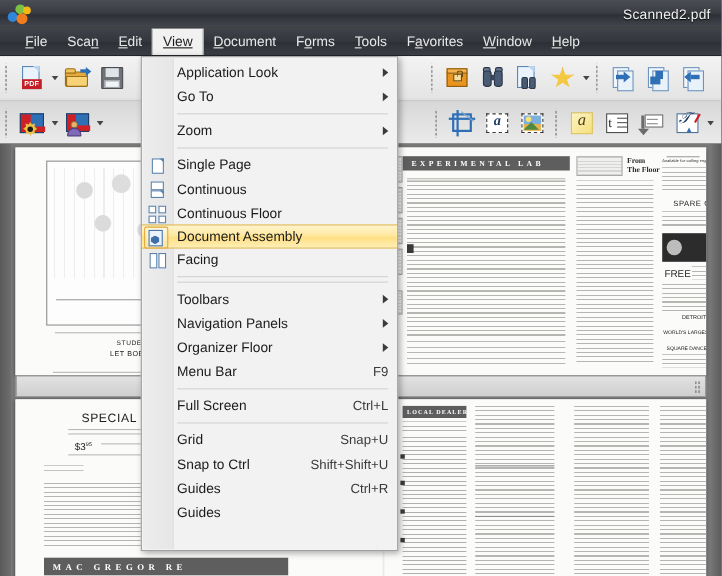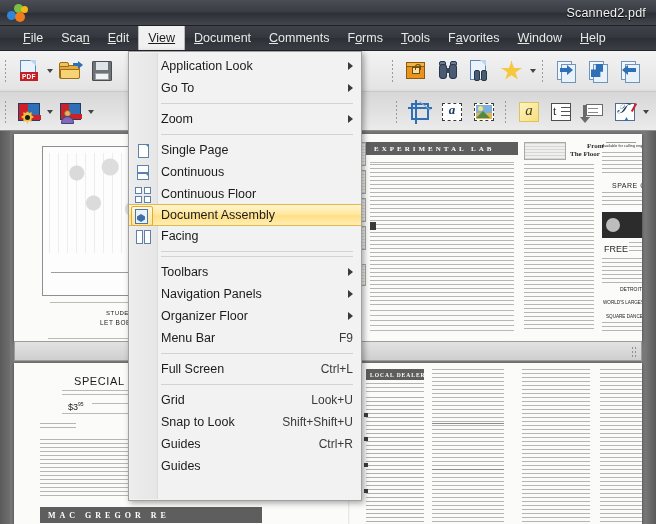--- a/index.html
+++ b/index.html
@@ -309,23 +309,20 @@
     <div class="menu-item">
         <span><u>E</u>dit</span>
       </div>
     <div class="menu-item open">
         <span style="text-decoration:underline;text-decoration-skip-ink:none;">View</span>
       </div>
     <div class="menu-item">
         <span><u>D</u>ocument</span>
       </div>
     <div class="menu-item">
-        <span><u>C</u>omments</span>
-      </div>
-    <div class="menu-item">
         <span>F<u>o</u>rms</span>
       </div>
     <div class="menu-item">
         <span><u>T</u>ools</span>
       </div>
     <div class="menu-item">
         <span>F<u>a</u>vorites</span>
       </div>
     <div class="menu-item">
         <span><u>W</u>indow</span>
@@ -554,21 +551,21 @@
         <div style="position:absolute;left:356px;top:176px;width:144px;height:24px;
              background:repeating-linear-gradient(180deg,#b8b8b5 0 1px,transparent 1px 5px);"></div>
 
         <div class="blockimg" style="left:338px;top:8px;width:14px;height:24px;"></div>
         <div class="blockimg" style="left:338px;top:36px;width:14px;height:24px;"></div>
         <div class="blockimg" style="left:338px;top:64px;width:14px;height:24px;"></div>
         <div class="blockimg" style="left:338px;top:92px;width:14px;height:24px;"></div>
         <div class="blockimg" style="left:338px;top:130px;width:14px;height:22px;"></div>
 
         <div class="blockimg" style="left:510px;top:8px;width:42px;height:18px;"></div>
-        <div class="serifhdr" style="left:556px;top:8px;font-size:7px;letter-spacing:0;margin-left:17px;">From</div>
+        <div class="serifhdr" style="left:556px;top:8px;font-size:7px;letter-spacing:0;">From</div>
         <div class="serifhdr" style="left:556px;top:16px;font-size:7px;letter-spacing:0;">The Floor</div>
         <div style="position:absolute;left:510px;top:30px;width:70px;height:166px;
              background:repeating-linear-gradient(180deg,#b5b5b2 0 1px,transparent 1px 4px);"></div>
 
         <div style="position:absolute;left:592px;top:8px;width:30px;height:1px;background:#9e9e9c;"></div>
         <div class="bigtext" style="left:588px;top:10px;font-size:3.6px;letter-spacing:.1px;"><span>Available for calling engagements</span></div>
         <div style="position:absolute;left:588px;top:18px;width:58px;height:22px;
              background:repeating-linear-gradient(180deg,#b5b5b2 0 1px,transparent 1px 4px);"></div>
         <div class="bigtext" style="left:598px;top:48px;font-size:7px;letter-spacing:.5px;"><span>SPARE CORDS</span></div>
         <div style="position:absolute;left:588px;top:58px;width:58px;height:16px;
@@ -725,24 +722,24 @@
 
     <div class="dd-item has-shortcut">
       <span>Full Screen</span>
       <span class="shortcut">Ctrl+L</span>
     </div>
 
     <div class="dd-sep"></div>
 
     <div class="dd-item has-shortcut">
       <span>Grid</span>
-      <span class="shortcut">Look+U</span>
+      <span class="shortcut">Snap+U</span>
     </div>
     <div class="dd-item has-shortcut">
-      <span>Snap to Look</span>
+      <span>Snap to Ctrl</span>
       <span class="shortcut">Shift+Shift+U</span>
     </div>
     <div class="dd-item has-shortcut">
       <span>Guides</span>
       <span class="shortcut">Ctrl+R</span>
     </div>
     <div class="dd-item">
       <span>Guides</span>
     </div>
   </div>

